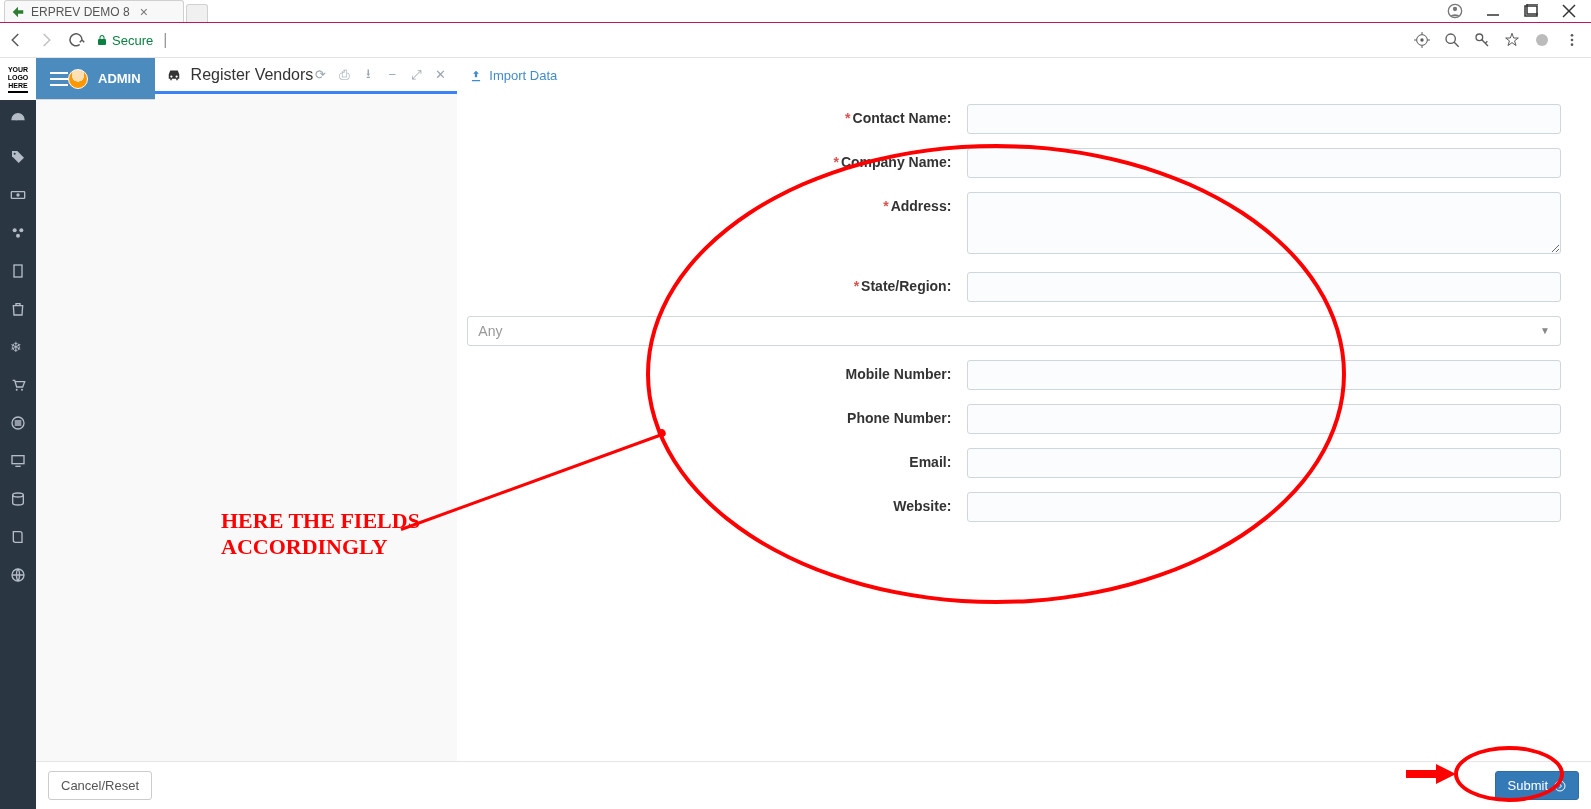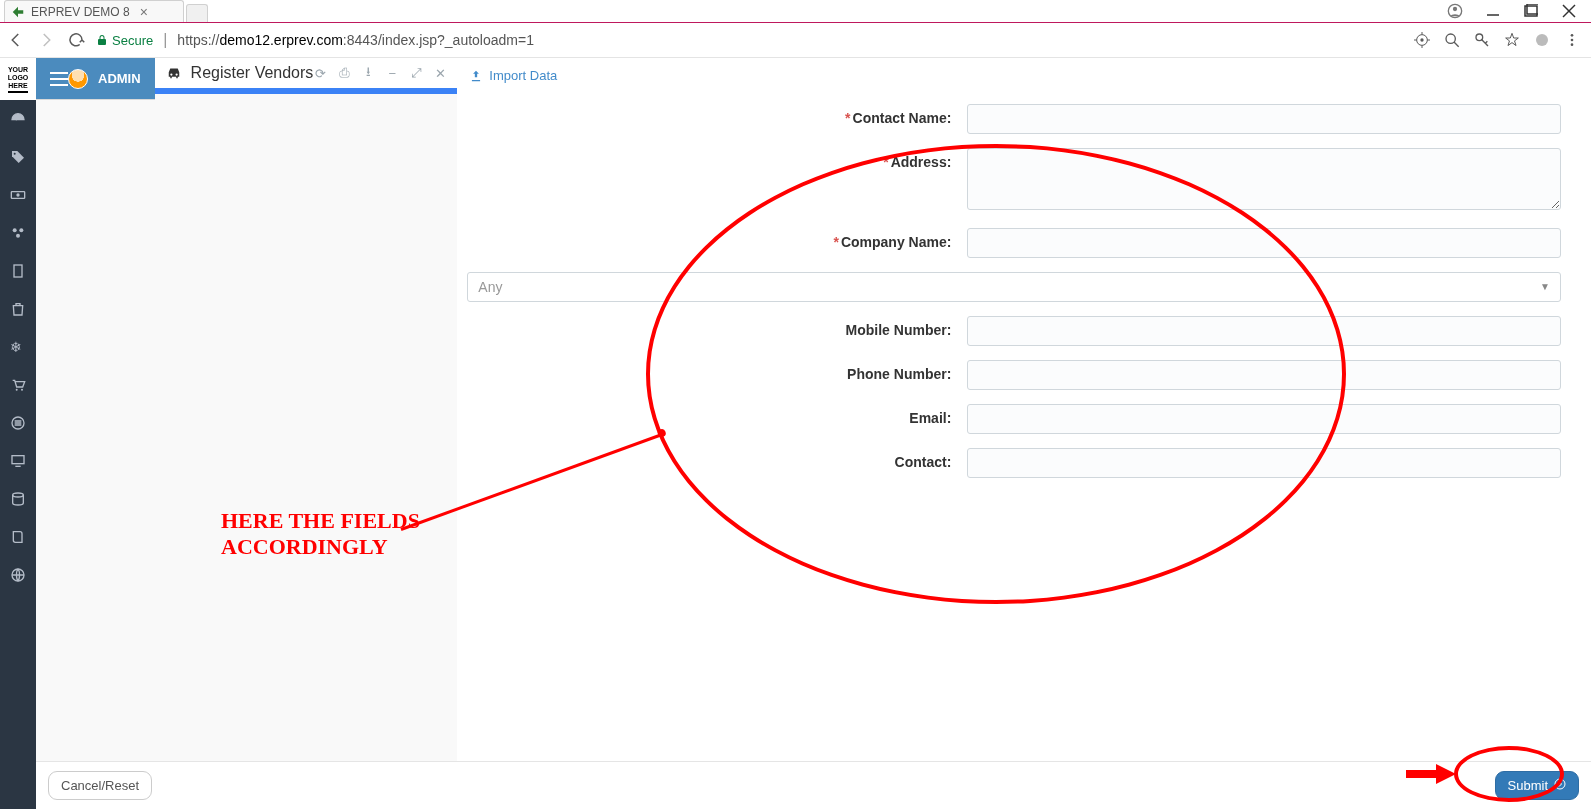--- a/index.html
+++ b/index.html
@@ -29,41 +29,41 @@
   .logo-box { font-size: 7px; font-weight: bold; line-height: 8px; text-align: center; color: #000; border-bottom: 2px solid #000; padding-bottom: 1px;}
   .side-items { width: 100%; display: flex; flex-direction: column; }
   .side-item { width: 36px; height: 38px; display: flex; align-items: center; justify-content: center; color: #b4bcc8; }
   .side-item svg, .side-item .glyph { width: 16px; height: 16px; font-size: 14px; }
   .main { flex: 1; display: flex; flex-direction: row; background: #f9f9f9; position: relative; }
   .topbar { height: 42px; background: #4b8bbe; display: flex; align-items: center; padding: 0 14px; color: #fff; border-bottom: 1px solid #d9d9d9; }
   .hamburger { width: 18px; height: 14px; display: flex; flex-direction: column; justify-content: space-between; }
   .hamburger span { height: 2px; background: #fff; }
   .topbar .right { margin-left: auto; display: flex; align-items: center; gap: 10px; font-size: 13px; font-weight: 600; }
   .avatar { width: 20px; height: 20px; border-radius: 50%; background: radial-gradient(circle at 50% 30%, #ffe0b2 0 40%, #ff9800 41% 100%); border: 1px solid #fff; }
-  .panel-head { height: 36px; background: #fff; border-bottom: 6px solid #3b82f6; display: flex; align-items: center; padding: 0 10px; }
+  .panel-head { height: 36px; background: #fff; border-bottom: 3px solid #3b82f6; display: flex; align-items: center; padding: 0 10px; }
   .panel-title { display: flex; align-items: center; gap: 8px; color: #333; font-size: 16px; }
   .panel-tools { margin-left: auto; display: flex; gap: 10px; color: #9aa5ad; }
   .panel-tools .pt { width: 14px; height: 14px; display:flex; align-items:center; justify-content:center; font-size: 13px; }
   .body { flex: 1; background: #fff; overflow: auto; padding-bottom: 60px; }
   .import-row { padding: 10px 12px; }
   .import-link { color: #428bca; font-size: 13px; display: inline-flex; align-items: center; gap: 6px; }
   .form { width: 100%; }
   .form-row { display: flex; align-items: flex-start; padding: 7px 10px; }
   .lbl { width: 500px; text-align: right; padding-right: 16px; font-weight: 700; color: #333; font-size: 14px; padding-top: 6px;}
   .lbl .req { color: #d9534f; margin-right: 2px; }
   .ctrl { flex: 1; padding-right: 20px; }
   .ctrl input[type=text], .ctrl textarea, .ctrl .select {
     width: 100%; border: 1px solid #d0d7dc; border-radius: 3px; background: #fbfcfd;
     font-size: 14px; padding: 6px 10px; color: #555;
   }
   .ctrl textarea { height: 62px; resize: both; }
   .ctrl .select { display: flex; align-items: center; justify-content: space-between; color: #999; background:#fff;}
   .chev { font-size: 10px; color: #888; }
   .footer { position: absolute; left: 0; right: 0; bottom: 0; height: 48px; border-top: 1px solid #e5e5e5; background: #fff; display: flex; align-items: center; padding: 0 12px; }
-  .btn { border: 1px solid #ccc; background: #fff; color: #555; font-size: 13px; padding: 6px 12px; border-radius: 9px; display: inline-flex; align-items: flex-start; gap: 6px; }
+  .btn { border: 1px solid #ccc; background: #fff; color: #555; font-size: 13px; padding: 6px 12px; border-radius: 3px; display: inline-flex; align-items: center; gap: 6px; }
   .btn-primary { background: #337ab7; border-color: #2e6da4; color: #fff; }
   .footer .right { margin-left: auto; }
   
   .anno { position: absolute; top: 58px; left: 36px; right: 0; bottom: 0; pointer-events: none; }
   .ellipse { position: absolute; border: 4px solid red; border-radius: 50%; }
   .anno-text { position: absolute; color: red; font-family: "Times New Roman", serif; font-weight: bold; font-size: 22px; line-height: 26px; }
   .anno-line { position: absolute; background: red; height: 3px; transform-origin: left center; }
   .anno-line::after { content: ""; position: absolute; right: -2px; top: -4px; width: 8px; height: 8px; background: red; border-radius: 50%; }
   .arrow-poly { position: absolute; }
   .submit-ellipse { position: absolute; border: 4px solid red; border-radius: 50%; }
@@ -126,23 +126,20 @@
         <path fill="none" stroke="#5a5a5a" stroke-width="2" d="M4 12a8 8 0 1 1 3 6M4 12l-3 3M4 12l3 3" transform="scale(-1,1) translate(-24,0)"></path>
       </svg>
     </div>
   <div class="lock">
     <svg width="12" height="12" viewBox="0 0 24 24">
         <path fill="#0b8043" d="M12 2a5 5 0 0 0-5 5v3H6a2 2 0 0 0-2 2v8a2 2 0 0 0 2 2h12a2 2 0 0 0 2-2v-8a2 2 0 0 0-2-2h-1V7a5 5 0 0 0-5-5zm-3 8V7a3 3 0 1 1 6 0v3z"></path>
       </svg>
     <span>Secure</span>
   </div>
   <span class="addr-sep">|</span>
-  <div class="url">
-    <span>https://</span><span class="host">demo12.erprev.com</span><span>:8443/index.jsp?_autoloadm=1</span>
-  </div>
   <div class="addr-right">
     <div class="ic">
         <svg width="16" height="16" viewBox="0 0 24 24">
           <circle cx="12" cy="12" r="8" fill="none" stroke="#5a5a5a" stroke-width="1.5"></circle>
           <circle cx="12" cy="12" r="2.5" fill="#5a5a5a"></circle>
           <line x1="12" y1="0" x2="12" y2="4" stroke="#5a5a5a" stroke-width="1.5"></line>
           <line x1="12" y1="20" x2="12" y2="24" stroke="#5a5a5a" stroke-width="1.5"></line>
           <line x1="0" y1="12" x2="4" y2="12" stroke="#5a5a5a" stroke-width="1.5"></line>
           <line x1="20" y1="12" x2="24" y2="12" stroke="#5a5a5a" stroke-width="1.5"></line>
         </svg>
@@ -305,25 +302,29 @@
           <span>Import Data</span>
         </a>
       </div>
 
       <div class="form">
         <div class="form-row">
           <div class="lbl"><span class="req">*</span><span>Contact Name:</span></div>
           <div class="ctrl"><input type="text" value="" style=""></div>
         </div>
         <div class="form-row">
+          <div class="lbl"><span class="req">*</span><span>Company Name:</span></div>
+          <div class="ctrl"><input type="text" value="" style=""></div>
+        </div>
+        <div class="form-row">
           <div class="lbl"><span class="req">*</span><span>Address:</span></div>
           <div class="ctrl"><textarea style=""></textarea></div>
         </div>
         <div class="form-row">
-          <div class="lbl"><span class="req">*</span><span>Company Name:</span></div>
+          <div class="lbl"><span class="req">*</span><span>State/Region:</span></div>
           <div class="ctrl"><input type="text" value="" style=""></div>
         </div>
         <div class="form-row">
           <div class="ctrl">
             <div class="select">
               <span>Any</span>
               <span class="chev">▼</span>
             </div>
           </div>
         </div>
@@ -333,21 +334,21 @@
         </div>
         <div class="form-row">
           <div class="lbl"><span>Phone Number:</span></div>
           <div class="ctrl"><input type="text" value="" style=""></div>
         </div>
         <div class="form-row">
           <div class="lbl"><span>Email:</span></div>
           <div class="ctrl"><input type="text" value="" style=""></div>
         </div>
         <div class="form-row">
-          <div class="lbl"><span>Contact:</span></div>
+          <div class="lbl"><span>Website:</span></div>
           <div class="ctrl"><input type="text" value="" style=""></div>
         </div>
       </div>
     </div>
 
     <div class="footer">
       <button class="btn">
           <span>Cancel/Reset</span>
         </button>
       <div class="right">

